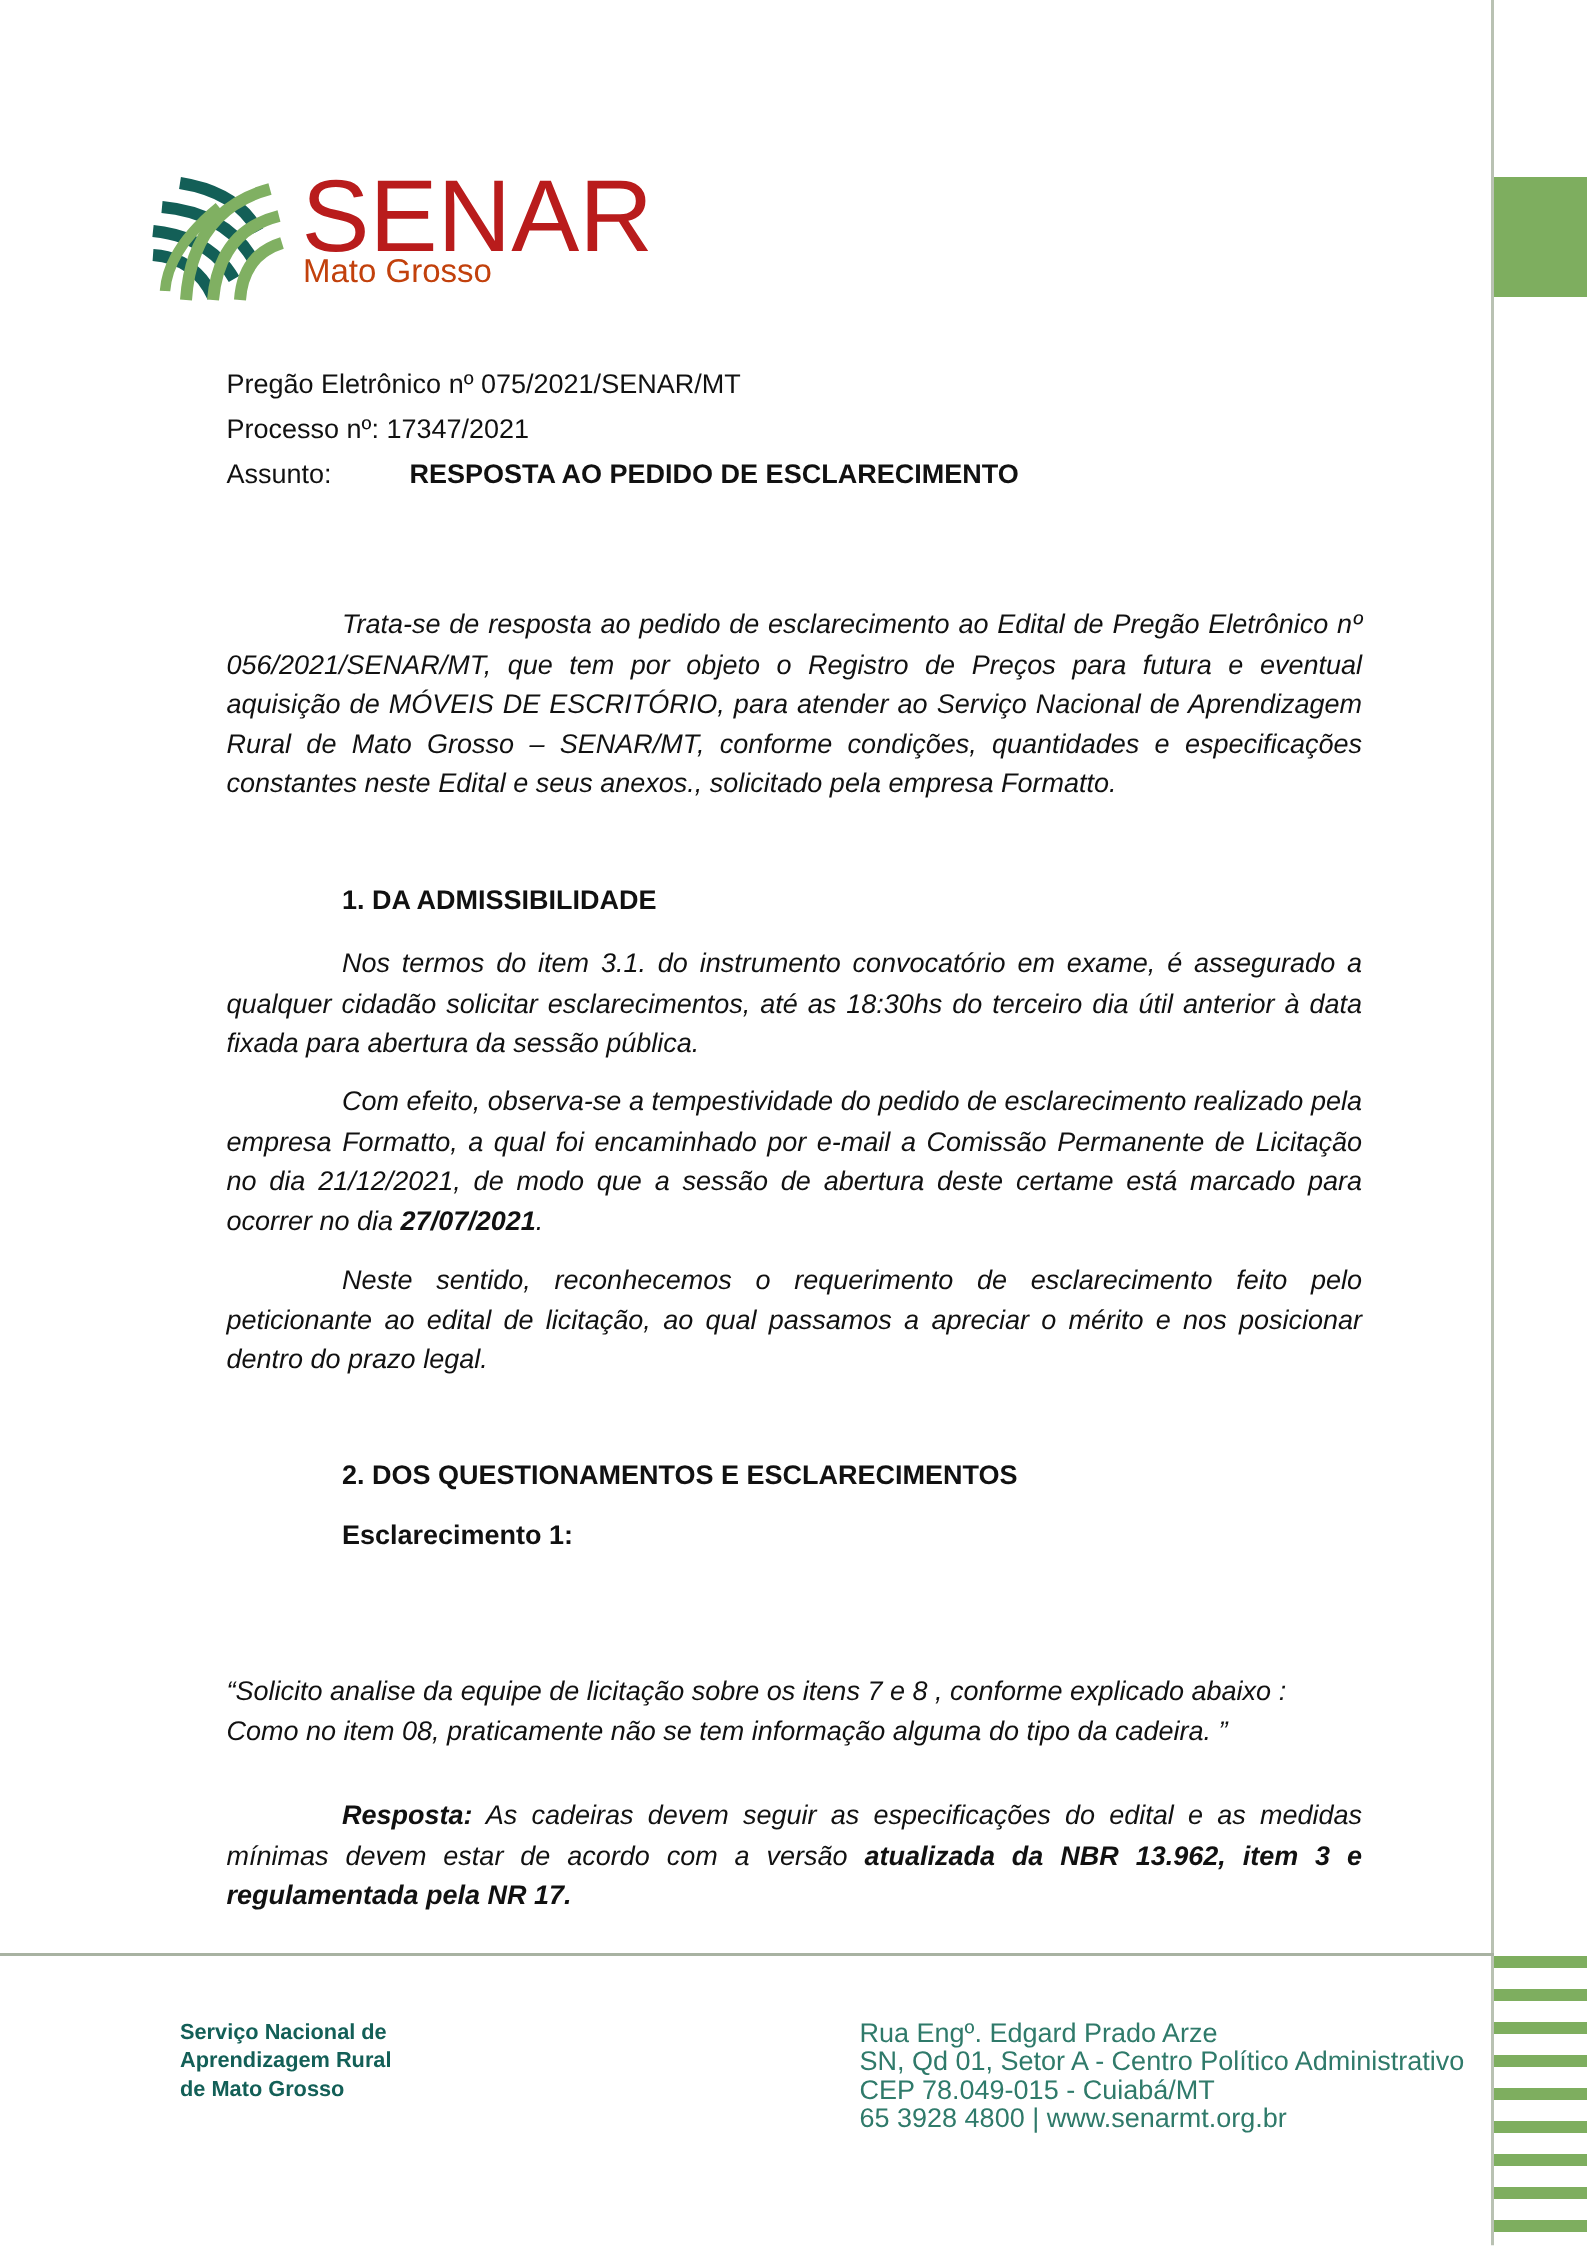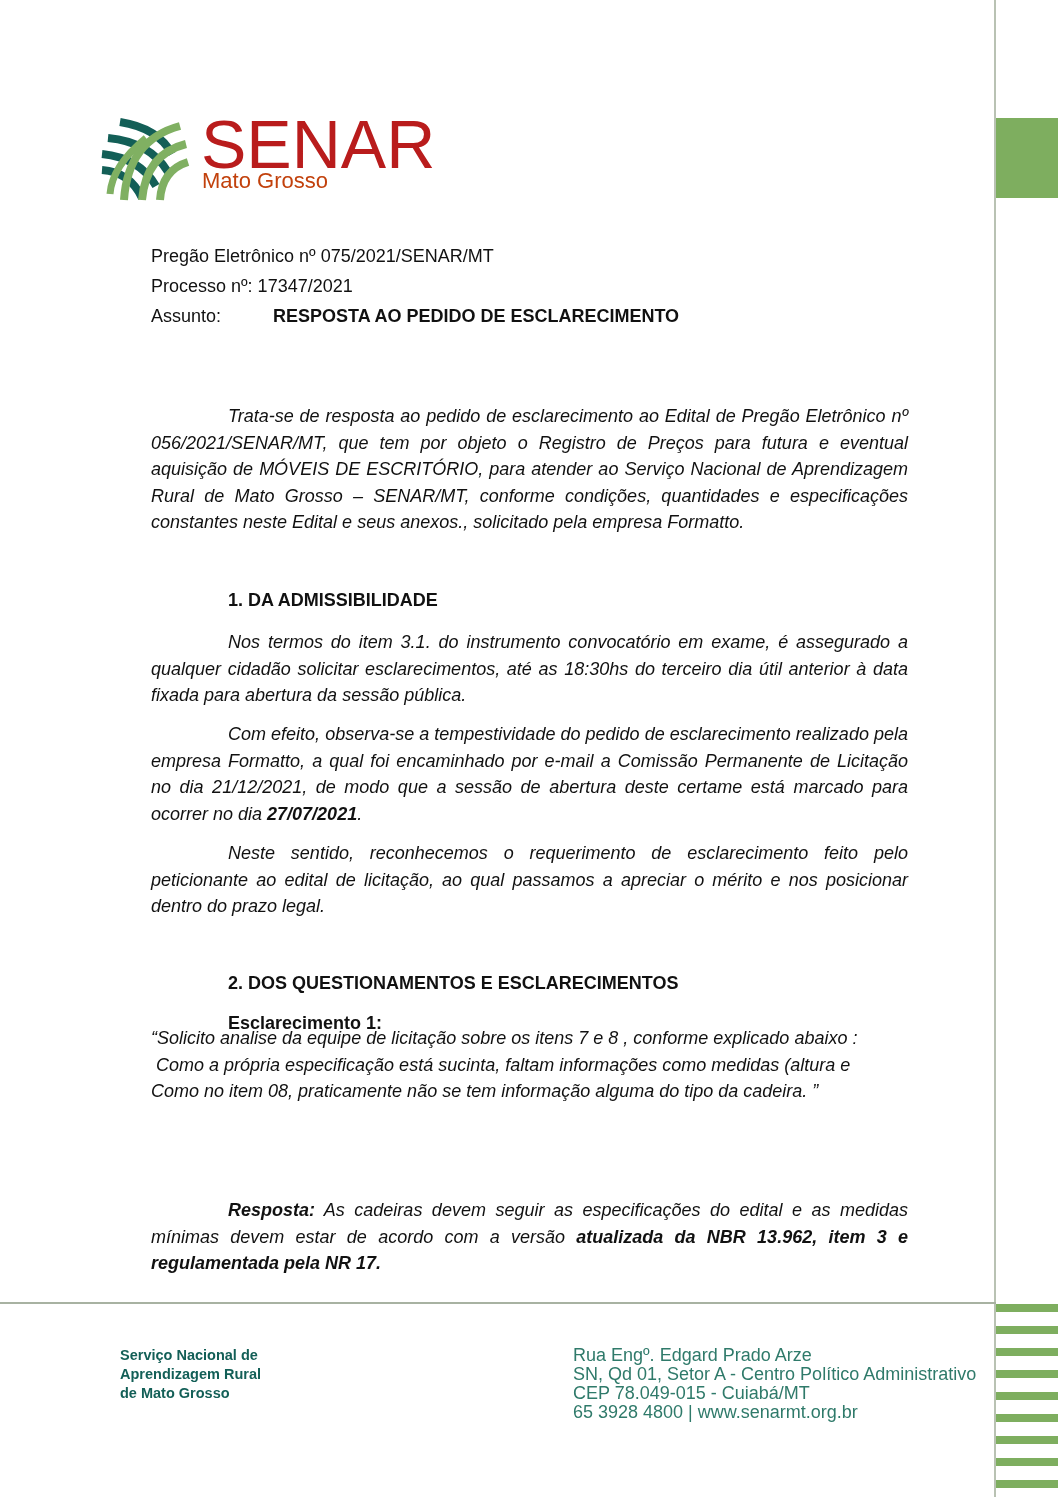--- a/index.html
+++ b/index.html
@@ -74,23 +74,22 @@
 
 <div class="body indent" style="top:403px;">Trata-se de resposta ao pedido de esclarecimento ao Edital de Pregão Eletrônico nº 056/2021/SENAR/MT, que tem por objeto o Registro de Preços para futura e eventual aquisição de MÓVEIS DE ESCRITÓRIO, para atender ao Serviço Nacional de Aprendizagem Rural de Mato Grosso – SENAR/MT, conforme condições, quantidades e especificações constantes neste Edital e seus anexos., solicitado pela empresa Formatto.</div>
 
 <div class="heading" style="top:590px;">1. DA ADMISSIBILIDADE</div>
 <div class="body indent" style="top:629px;">Nos termos do item 3.1. do instrumento convocatório em exame, é assegurado a qualquer cidadão solicitar esclarecimentos, até as 18:30hs do terceiro dia útil anterior à data fixada para abertura da sessão pública.</div>
 <div class="body indent" style="top:721px;"><span>Com efeito, observa-se a tempestividade do pedido de esclarecimento realizado pela empresa Formatto, a qual foi encaminhado por e-mail a Comissão Permanente de Licitação no dia 21/12/2021, de modo que a sessão de abertura deste certame está marcado para ocorrer no dia </span><b>27/07/2021</b><span>.</span></div>
 <div class="body indent" style="top:840px;">Neste sentido, reconhecemos o requerimento de esclarecimento feito pelo peticionante ao edital de licitação, ao qual passamos a apreciar o mérito e nos posicionar dentro do prazo legal.</div>
 
 <div class="heading" style="top:973px;">2. DOS QUESTIONAMENTOS E ESCLARECIMENTOS</div>
 <div class="heading" style="top:1013px;">Esclarecimento 1:</div>
-<div class="quote" style="top:1025px;">
+<div class="quote" style="top:1114px;">
   <div>“Solicito analise da equipe de licitação sobre os itens 7 e 8 , conforme explicado abaixo :</div>
-  <div style="white-space:pre;"> Como a própria especificação está sucinta, faltam informações como medidas (altura e</div>
   <div>Como no item 08, praticamente não se tem informação alguma do tipo da cadeira. ”</div>
 </div>
 <div class="body indent" style="top:1197px;"><b>Resposta:</b><span> As cadeiras devem seguir as especificações do edital e as medidas mínimas devem estar de acordo com a versão </span><b>atualizada da NBR 13.962, item 3 e regulamentada pela NR 17.</b></div>
 
 <div class="footer-left">
   <div>Serviço Nacional de</div>
   <div>Aprendizagem Rural</div>
   <div>de Mato Grosso</div>
 </div>
 <div class="footer-right">

